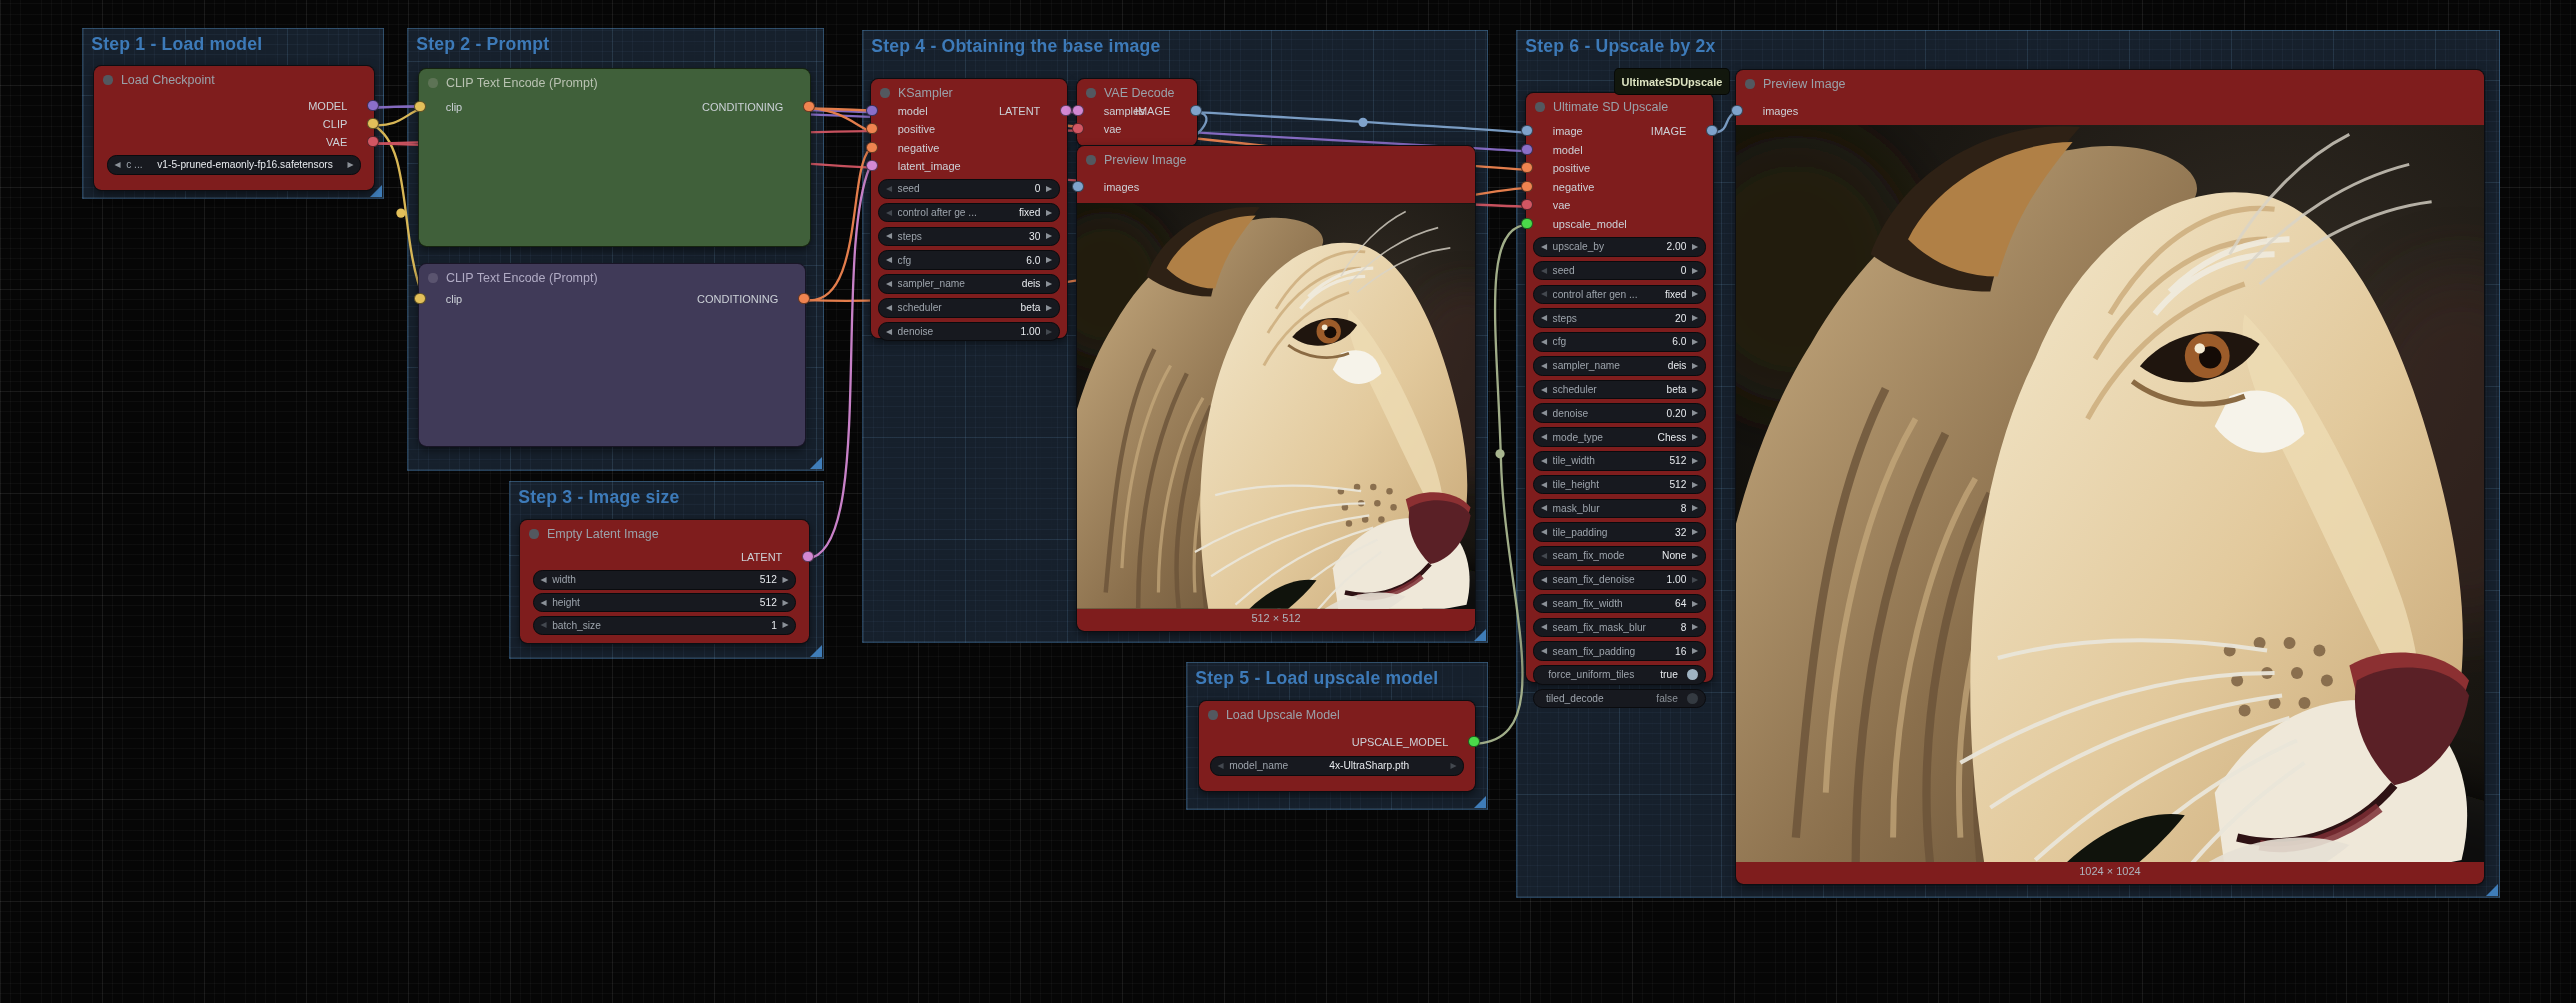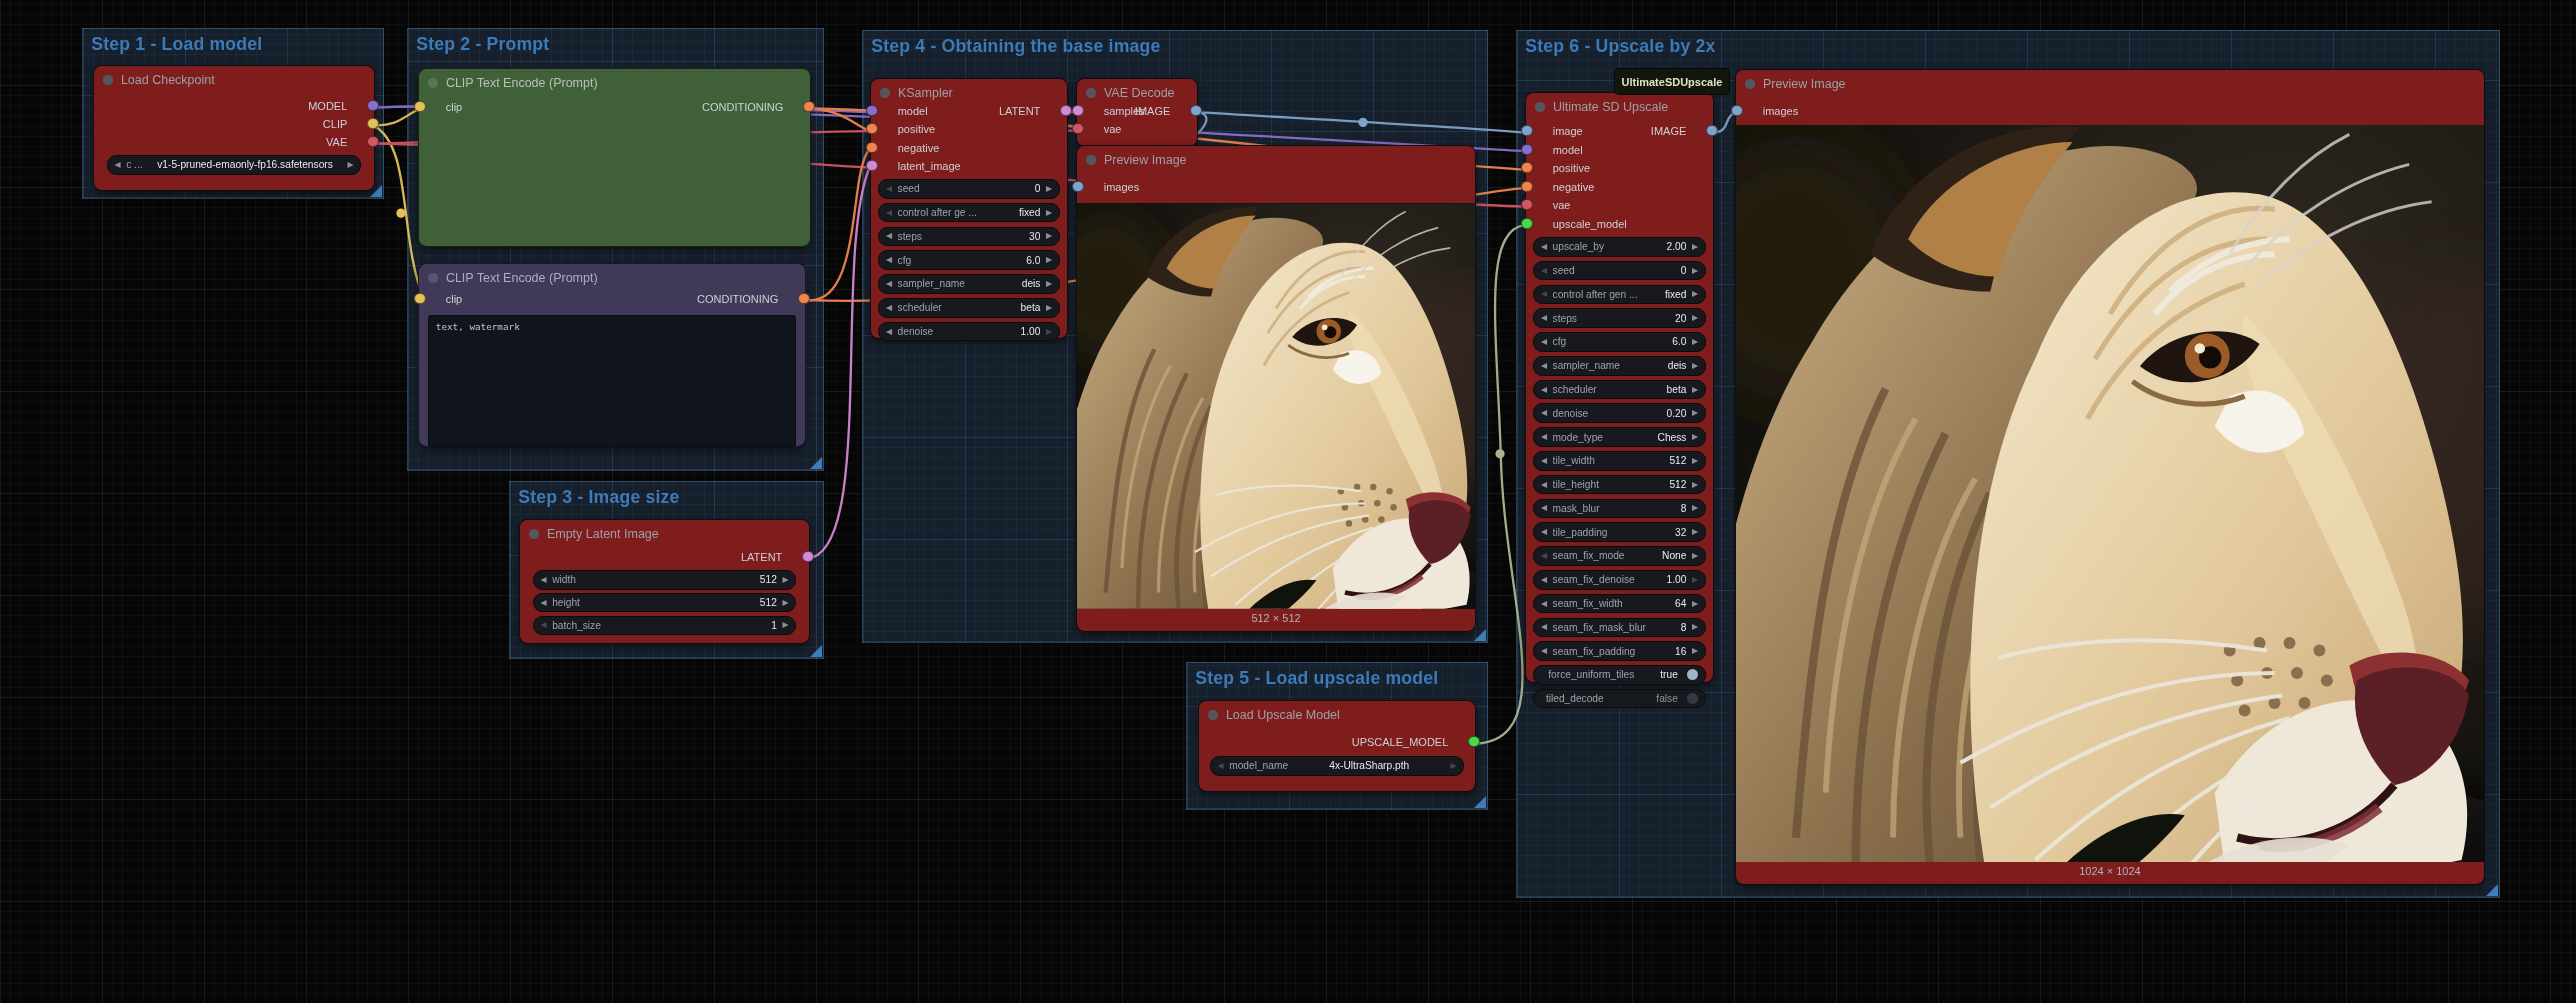--- a/index.html
+++ b/index.html
@@ -272,23 +272,20 @@
     <span>CLIP Text Encode (Prompt)</span>
   </div>
   <div class="port in" style="top:29px">
     <span class="pdot" style="background:#e3c05a"></span>
     <span>clip</span>
   </div>
   <div class="port out" style="top:29px">
     <span class="pdot" style="background:#ef8450"></span>
     <span>CONDITIONING</span>
   </div>
-  <div class="ta" style="left:9.3px;right:9.3px;top:51px;height:121px">
-    <span>text, watermark</span>
-  </div>
 </div>
 
 <div class="node" style="left:520px;top:520px;width:289px;height:123px">
   <div class="ntitle">
     <span class="tdot"></span>
     <span>Empty Latent Image</span>
   </div>
   <div class="port out" style="top:31px">
     <span class="pdot" style="background:#d388d3"></span>
     <span>LATENT</span>

